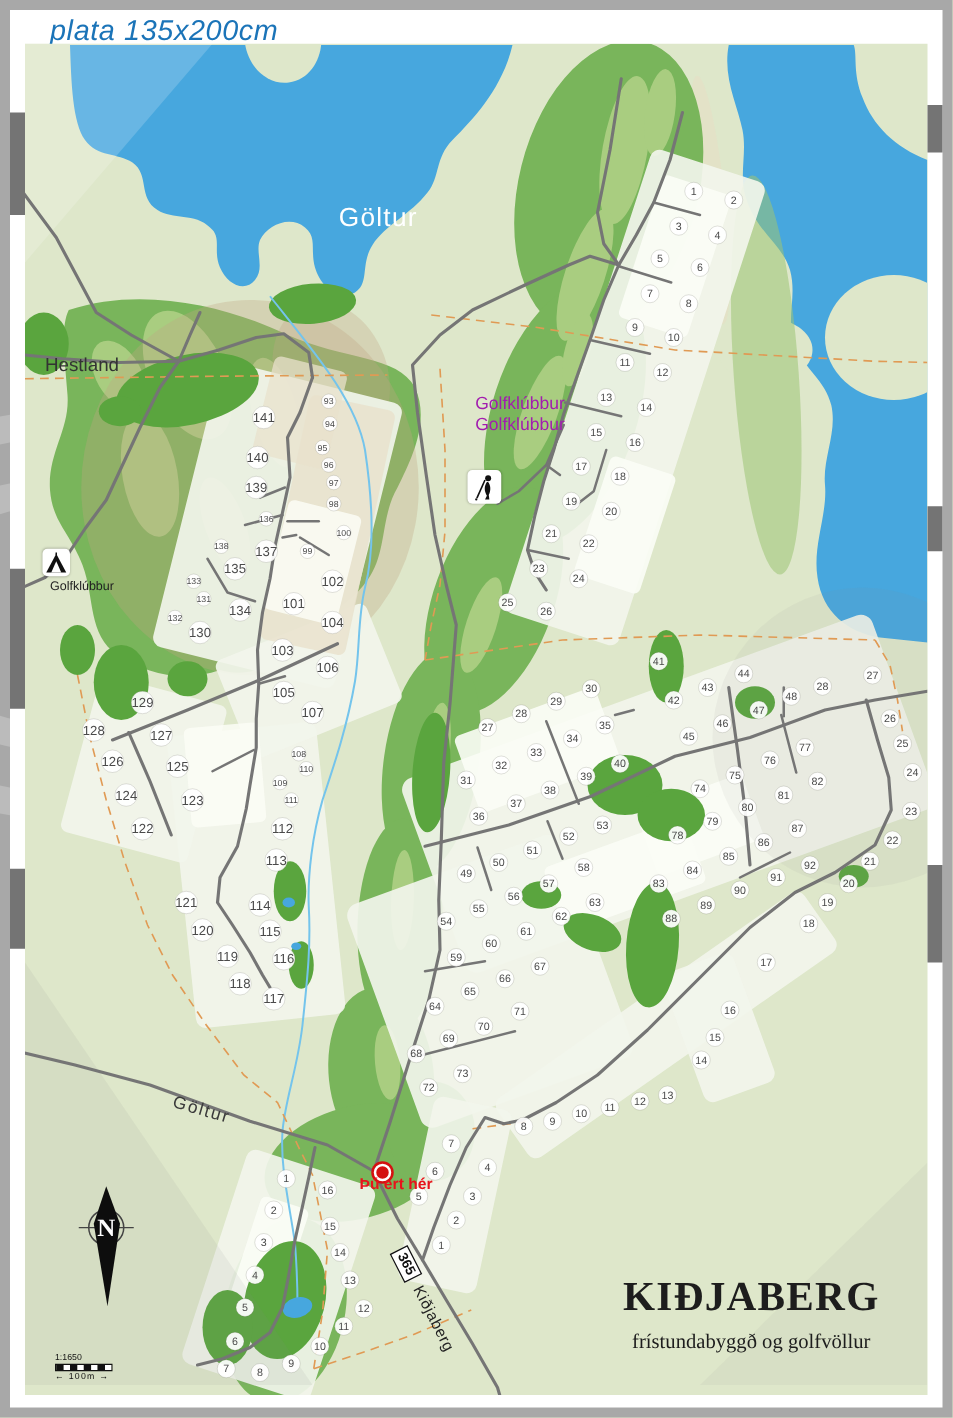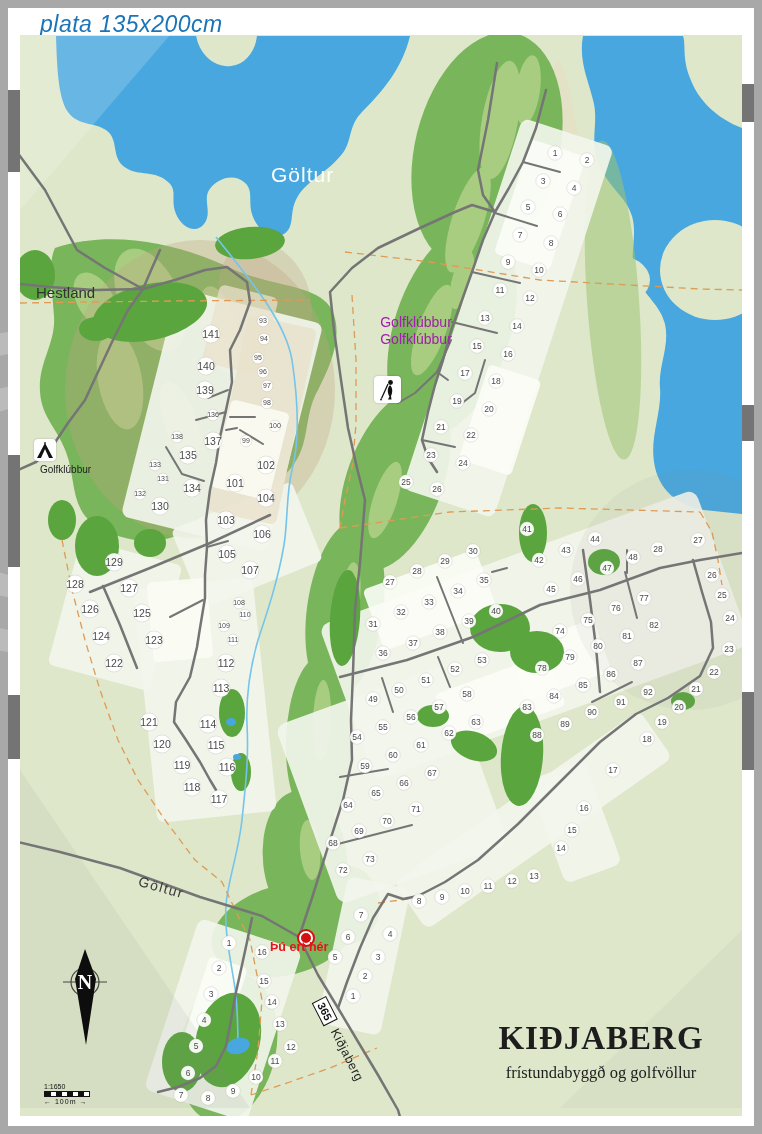--- a/index.html
+++ b/index.html
@@ -13,21 +13,21 @@
   .map svg{position:absolute;left:0;top:0;}
   .tab{position:absolute;width:12px;background:#747474;}
   .maplabel{position:absolute;color:#3a3a3a;}
   .lbl-hvita{left:251px;top:128px;color:#ffffff;font-size:21px;letter-spacing:1px;}
   .lbl-hestland{left:16px;top:249px;font-size:15px;color:#333;}
   .lbl-golfclub{left:328px;top:279px;width:136px;text-align:center;font-size:14px;
                 color:#a21caf;line-height:17px;}
   .lbl-camp{left:20px;top:429px;font-size:10px;color:#222;}
   .lbl-goltur{left:121px;top:838px;font-size:14px;color:#3a3a3a;letter-spacing:1.5px;
               transform:rotate(16deg);transform-origin:left top;}
-  .you-are-here{position:absolute;left:250px;top:905px;width:76px;text-align:left;
+  .you-are-here{position:absolute;left:250px;top:905px;width:76px;text-align:right;
                 color:#e8131b;font-weight:bold;font-size:12.5px;}
   .yah-marker{position:absolute;left:279px;top:896px;width:10px;height:10px;border-radius:50%;
               background:#d41111;border:2px solid #ffffff;box-shadow:0 0 0 2px #d41111;}
   .roadsign{position:absolute;left:306px;top:961px;transform:rotate(63deg);
             transform-origin:left top;display:flex;align-items:center;white-space:nowrap;}
   .roadsign .num{background:#ffffff;border:1.5px solid #111;font-weight:bold;font-size:11px;
                  padding:0 3px;line-height:14px;color:#111;}
   .roadsign .nm{margin-left:7px;font-size:12.5px;color:#222;letter-spacing:0.5px;}
   .titleblock{position:absolute;left:436px;top:985px;width:290px;text-align:center;
               font-family:"Liberation Serif",serif;color:#1d1d1d;}

